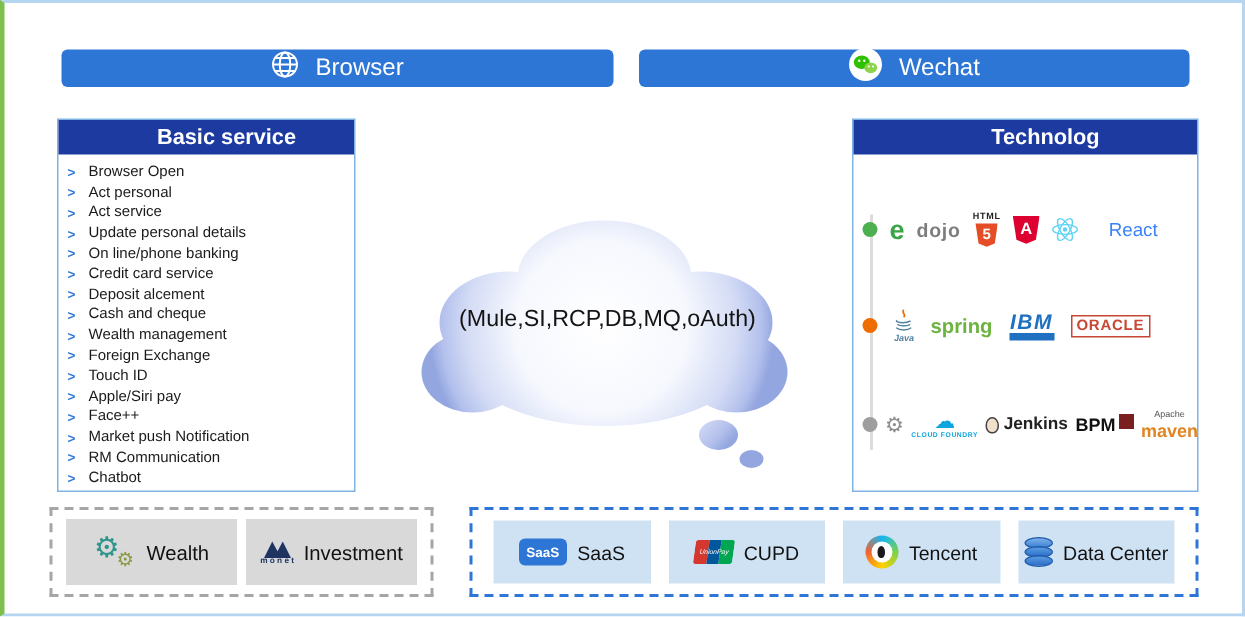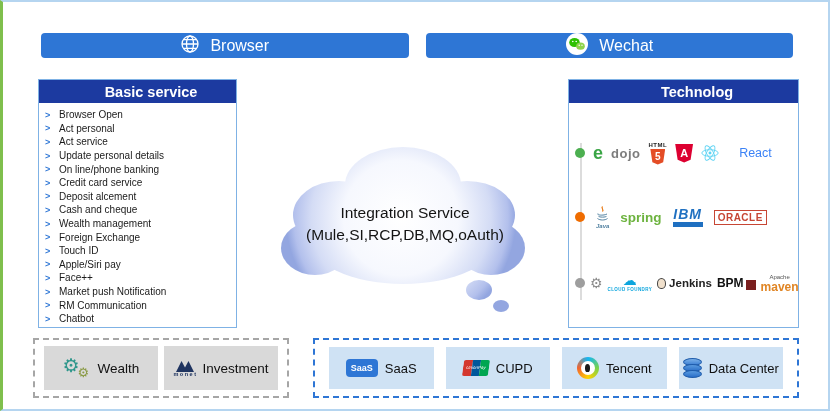--- a/index.html
+++ b/index.html
@@ -55,21 +55,21 @@
   .ibm-bar { width:30px; height:5px; background:#1f70c1; margin-top:1px; }
   .logo-oracle { color:#c74634; font-weight:bold; font-size:10px; border:1px solid #c74634;
                  padding:1px 3px; letter-spacing:0.5px; white-space:nowrap; }
   .wrench { color:#8c8c8c; font-size:14px; line-height:1; }
   .cf-cloud { color:#0ca5dd; font-size:14px; }
   .cf-text { font-size:4.5px; font-weight:bold; color:#0ca5dd; letter-spacing:0.4px; white-space:nowrap; }
   .jenkins-wrap { display:flex; align-items:center; gap:3px; }
   .jenkins-head { width:9px; height:11px; background:#f0e0cc; border:1px solid #444;
                   border-radius:50% 50% 45% 45%; flex:none; }
   .jenkins-label { font-size:11.5px; font-weight:bold; color:#222; }
-  .bpm-wrap { display:flex; align-items:flex-end; gap:2px; }
+  .bpm-wrap { display:flex; align-items:flex-start; gap:2px; }
   .bpm-label { font-size:12px; font-weight:800; color:#111; }
   .bpm-box { width:10px; height:10px; background:#7a1f1f; flex:none; }
   .maven-top { font-size:6px; color:#555; }
   .maven-label { font-size:12px; font-weight:bold; color:#e08524; }
 
   
   .group { position:absolute; top:336px; height:60px; display:flex; align-items:center; }
   .group.left { left:30px; width:256px; border:2px dashed #a6a6a6; gap:6px; padding:0 9px; }
   .group.right { left:310px; width:486px; border:2px dashed #2e76d5; gap:12px; padding:0 14px; }
   .gray-box { flex:1; height:44px; background:#d9d9d9; display:flex; align-items:center;
@@ -218,21 +218,20 @@
         <ellipse cx="68" cy="85" rx="46" ry="34"></ellipse>
         <ellipse cx="196" cy="85" rx="48" ry="34"></ellipse>
         <ellipse cx="132" cy="108" rx="95" ry="46"></ellipse>
         <ellipse cx="44" cy="118" rx="34" ry="27"></ellipse>
         <ellipse cx="220" cy="118" rx="34" ry="27"></ellipse>
         <ellipse cx="208" cy="160" rx="13" ry="10"></ellipse>
         <ellipse cx="230" cy="176" rx="8" ry="6"></ellipse>
       </g>
     </svg>
     <div class="cloud-text">
-      <div>Integration Service</div>
       <div>(Mule,SI,RCP,DB,MQ,oAuth)</div>
     </div>
   </div>
 
   <div class="panel tech">
     <div class="panel-header">Technolog</div>
     <div class="tech-body">
       <div class="timeline"></div>
 
       <div class="tech-row row1">

